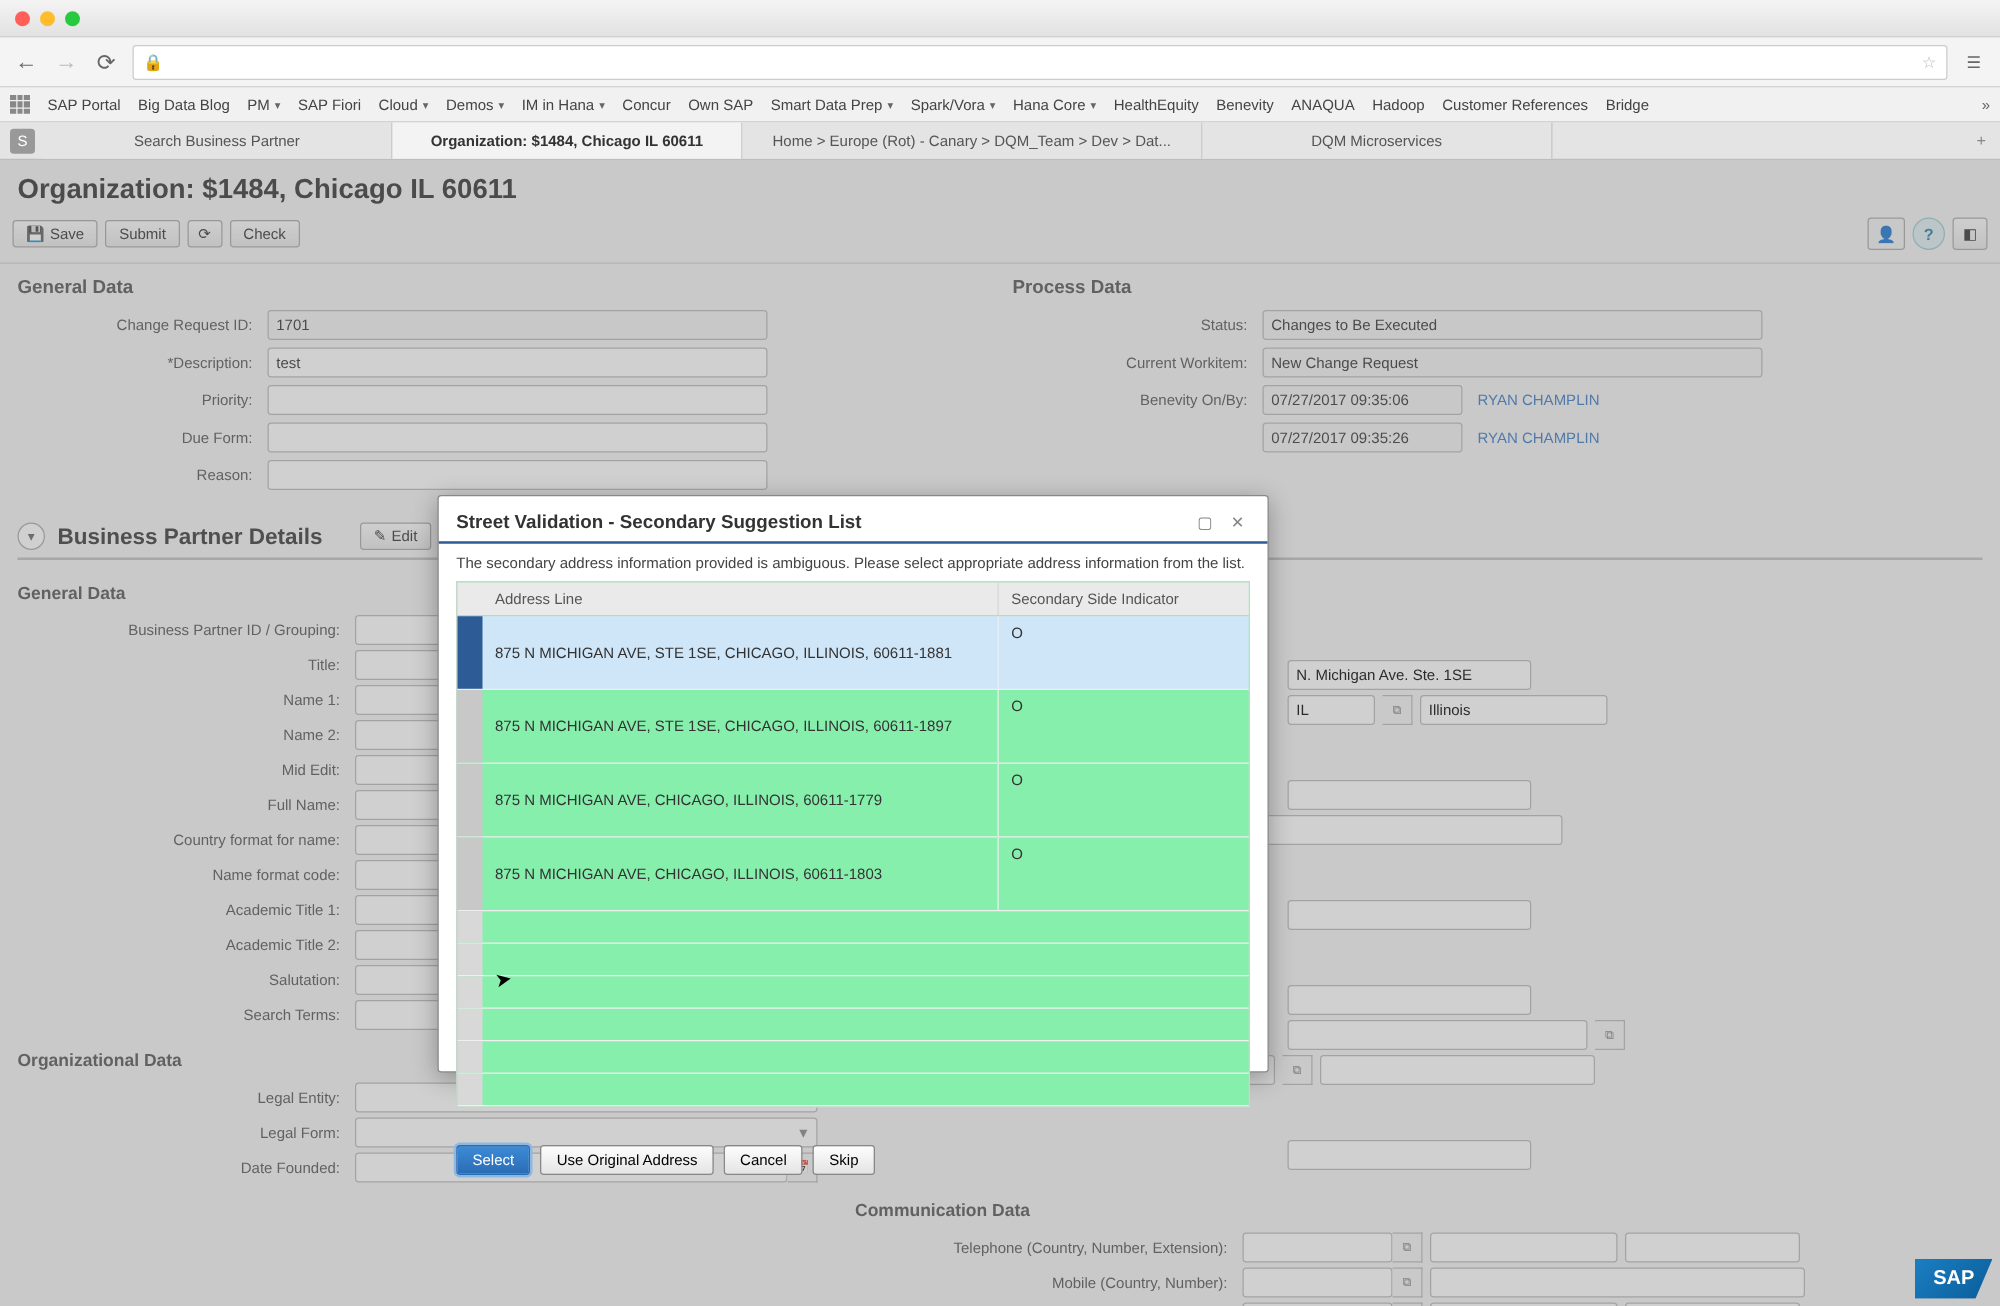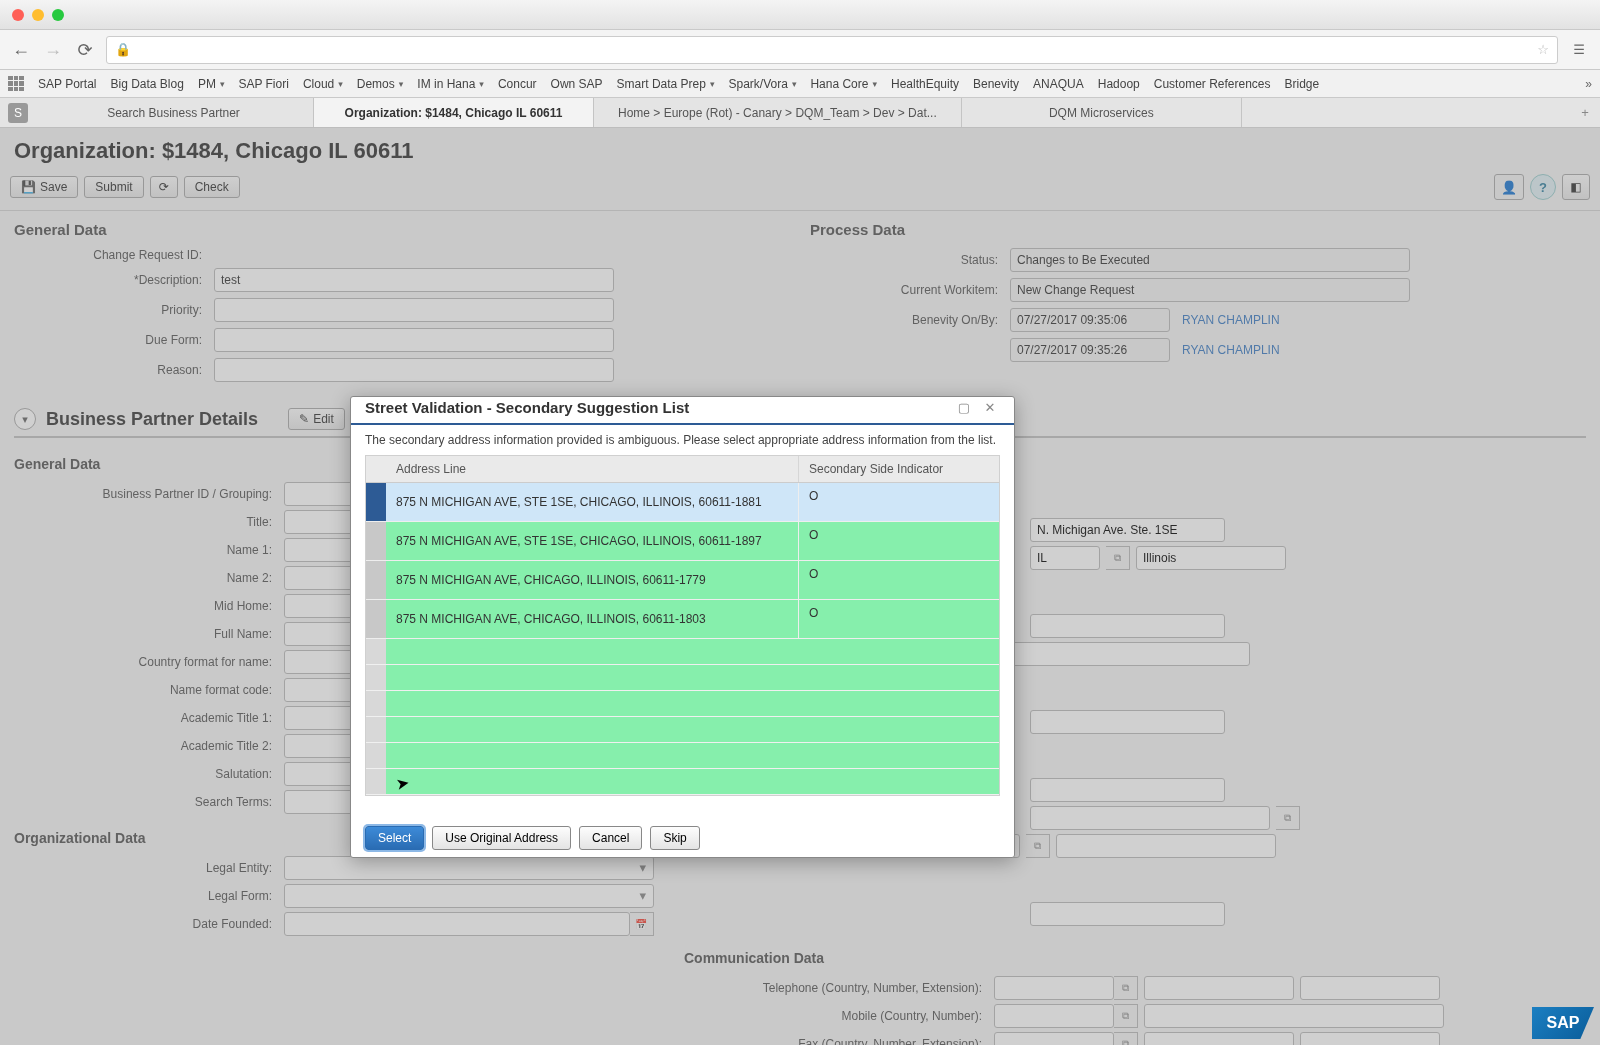--- a/index.html
+++ b/index.html
@@ -75,34 +75,34 @@
 
   .addr-row { display:flex; align-items:center; gap:6px; margin-bottom:4px;}
   .addr-input { height:24px; background:#fff; border:1px solid #bbb; border-radius:3px; padding:0 6px; font-size:12px;}
   .addr-state-code { width:70px;}
   .addr-state-name { width:150px;}
   .addr-street { width:195px;margin-top:40px;}
 
   
   .overlay { position:absolute; inset:0; background:rgba(120,120,120,0.35);}
   .modal { position:absolute; left:350px; top:268px; width:665px; height:462px; background:#fff; border:1px solid #888; box-shadow:0 4px 20px rgba(0,0,0,0.3); border-radius:3px; display:flex; flex-direction:column;}
-  .modal-header { padding:0 14px 6px; display:flex; align-items:center; border-bottom:2px solid #2d5b95;}
+  .modal-header { padding:10px 14px 6px; display:flex; align-items:center; border-bottom:2px solid #2d5b95;}
   .modal-title { font-size:15px; font-weight:bold; color:#333; flex:1;}
   .modal-ico { width:20px; height:20px; display:flex; align-items:center; justify-content:center; color:#888; cursor:pointer; margin-left:6px;}
   .modal-msg { padding:8px 14px 4px; font-size:12px; color:#444;}
   .modal-table { margin:4px 14px; border:1px solid #d0d0d0; background:#86efac; flex:0 0 auto;}
   .mt-head { display:flex; background:#eaeaea; border-bottom:1px solid #ccc;}
   .mt-col-sel { width:20px;}
   .mt-col-addr { flex:1; padding:6px 10px; font-size:12px; color:#555; border-right:1px solid #d6d6d6;}
   .mt-col-ind { width:200px; padding:6px 10px; font-size:12px; color:#555;}
   .mt-row { display:flex; border-bottom:1px solid #eee; font-size:12px;}
   .mt-row.selected { background:#cfe6f8;}
   .mt-row .mt-col-sel { background:#c8c8c8;}
   .mt-row.selected .mt-col-sel { background:#2d5b95;}
-  .mt-row .cell-addr { flex:1; padding:12px 10px; border-right:1px solid #eee;}
+  .mt-row .cell-addr { flex:1; padding:22px 10px; border-right:1px solid #eee;}
   .mt-row .cell-ind { width:200px; padding:6px 10px;}
   .mt-empty { height:26px; display:flex; border-bottom:1px solid #f0f0f0;}
   .mt-empty .mt-col-sel { background:#d8d8d8;}
   .modal-footer { padding: 26px 14px; display:flex; gap:8px;}
   .mbtn { border:1px solid #888; background:linear-gradient(#fdfdfd,#e4e4e4); padding:4px 12px; font-size:12px; border-radius:3px; cursor:pointer;}
   .mbtn.primary { background:linear-gradient(#3d8bd8,#2a6cb3); color:#fff; border-color:#2a6cb3; box-shadow:0 0 0 2px #8cb8e6;}
 
   
   .sap-logo { position:absolute; right:6px; bottom:6px; width:62px; height:32px; background:linear-gradient(135deg,#1b7fc2 0%,#0a5c99 100%); color:#fff; font-weight:bold; display:flex; align-items:center; justify-content:center; font-size:16px; clip-path: polygon(0 0, 100% 0, 78% 100%, 0 100%);}
   
@@ -194,20 +194,21 @@
       <div class="help-btn">?</div>
       <div class="btn btn-icon-only">◧</div>
     </div>
   </div>
 
   <div class="two-col">
     <div class="col">
       <div class="section-title">General Data</div>
       <div class="field-row">
         <div class="field-label">Change Request ID:</div>
+        <input class="field-input ro" readonly="" value="1701" style="">
       </div>
       <div class="field-row">
         <div class="field-label">*Description:</div>
         <input class="field-input" value="test" style="">
       </div>
       <div class="field-row">
         <div class="field-label">Priority:</div>
         <input class="field-input" style="">
       </div>
       <div class="field-row">
@@ -261,21 +262,21 @@
           </div>
         <div class="bp-field-row">
             <div class="bp-label">Name 1:</div>
             <input class="bp-input" style="">
           </div>
         <div class="bp-field-row">
             <div class="bp-label">Name 2:</div>
             <input class="bp-input" style="">
           </div>
         <div class="bp-field-row">
-            <div class="bp-label">Mid Home:</div>
+            <div class="bp-label">Mid Edit:</div>
             <input class="bp-input" style="">
           </div>
         <div class="bp-field-row">
             <div class="bp-label">Full Name:</div>
             <input class="bp-input" style="">
           </div>
         <div class="bp-field-row">
             <div class="bp-label">Country format for name:</div>
             <input class="bp-input" style="">
           </div>

